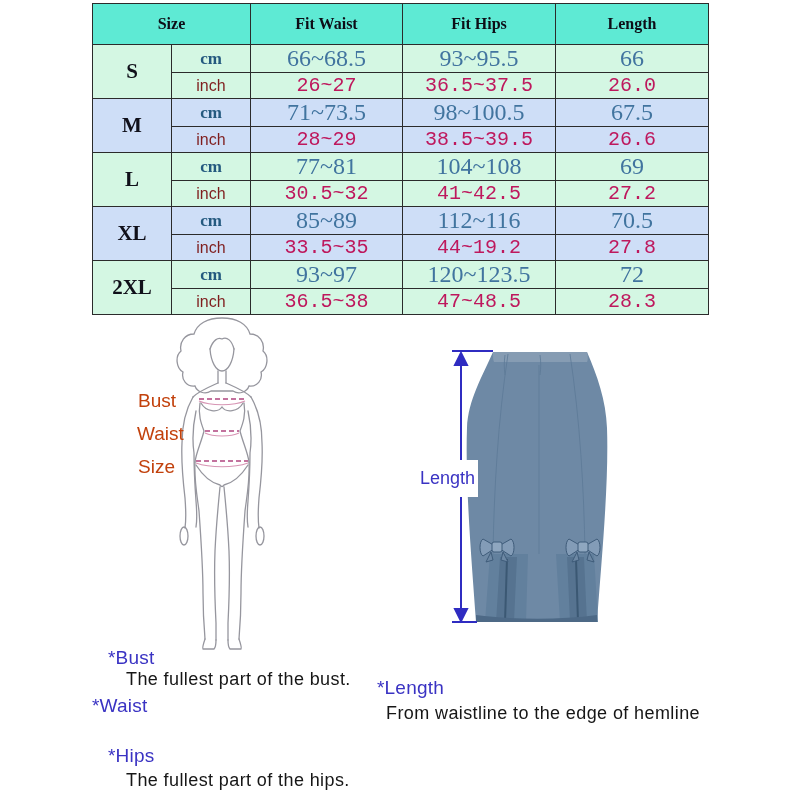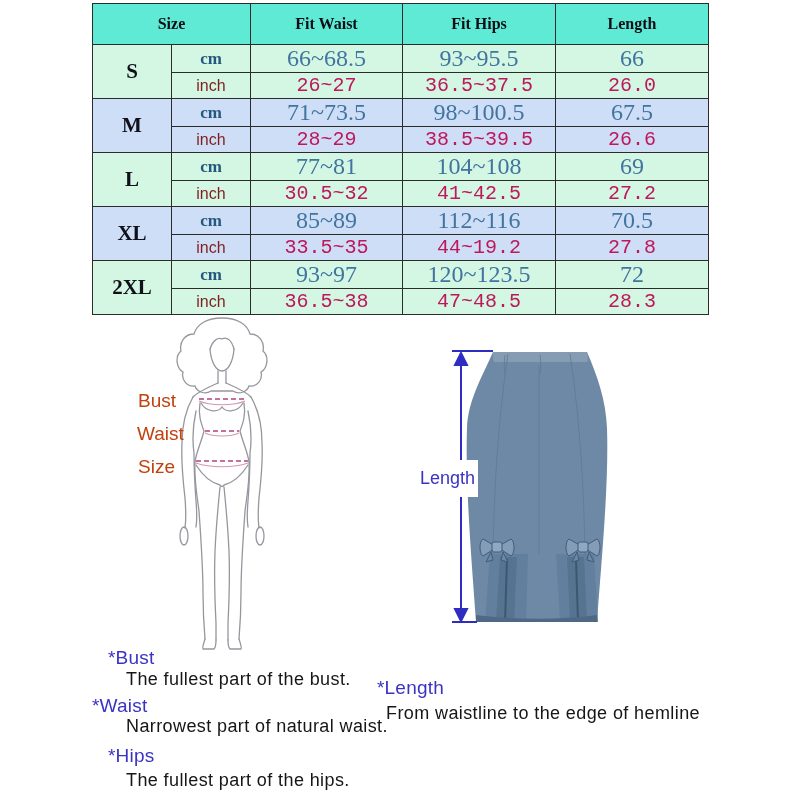--- a/index.html
+++ b/index.html
@@ -221,21 +221,20 @@
       <polygon points="15,277 9,265 21,265"></polygon>
       <line x1="6" y1="278" x2="31" y2="278"></line>
     </g>
   </svg>
   <div class="length-label">Length</div>
 
   <div class="term" style="left:108px;top:647px;text-align:right;">*Bust</div>
   <div class="desc" style="left:126px;top:669px;">The fullest part of the bust.</div>
 
   <div class="term" style="left:92px;top:695px;">*Waist</div>
-  <div class="desc" style="left:126px;top:716px;">Narrowest part of natural waist.</div>
 
   <div class="term" style="left:108px;top:745px;">*Hips</div>
   <div class="desc" style="left:126px;top:770px;">The fullest part of the hips.</div>
 
   <div class="term" style="left:377px;top:677px;">*Length</div>
   <div class="desc" style="left:386px;top:703px;">From waistline to the edge of hemline</div>
 
 </div>
 
 </body></html>

